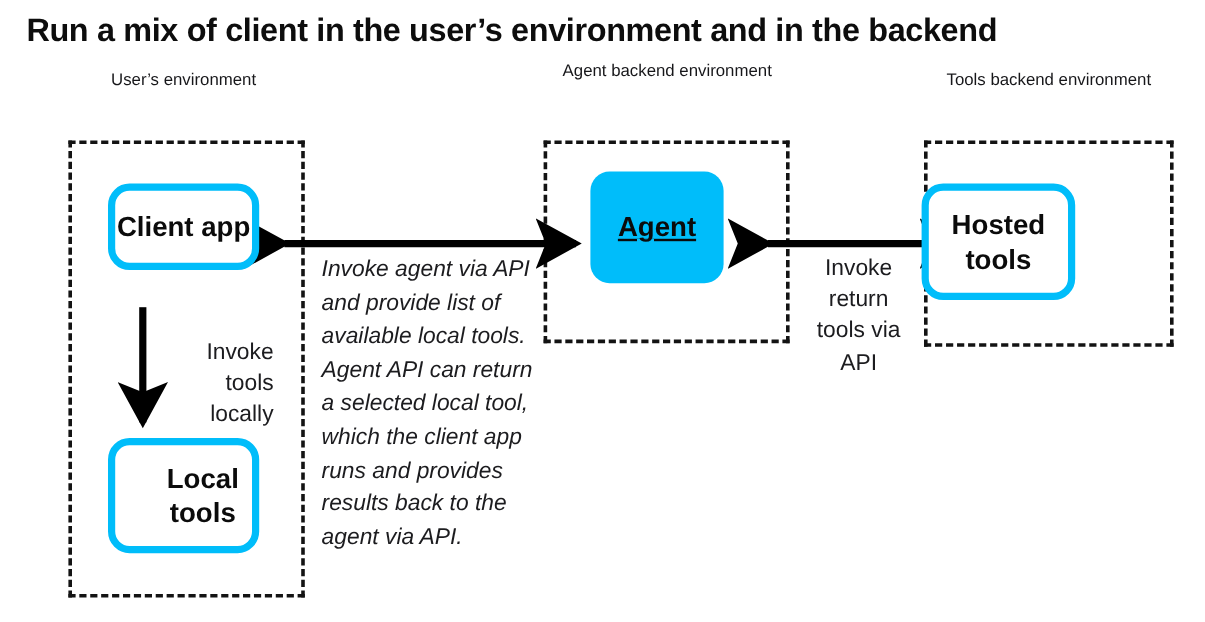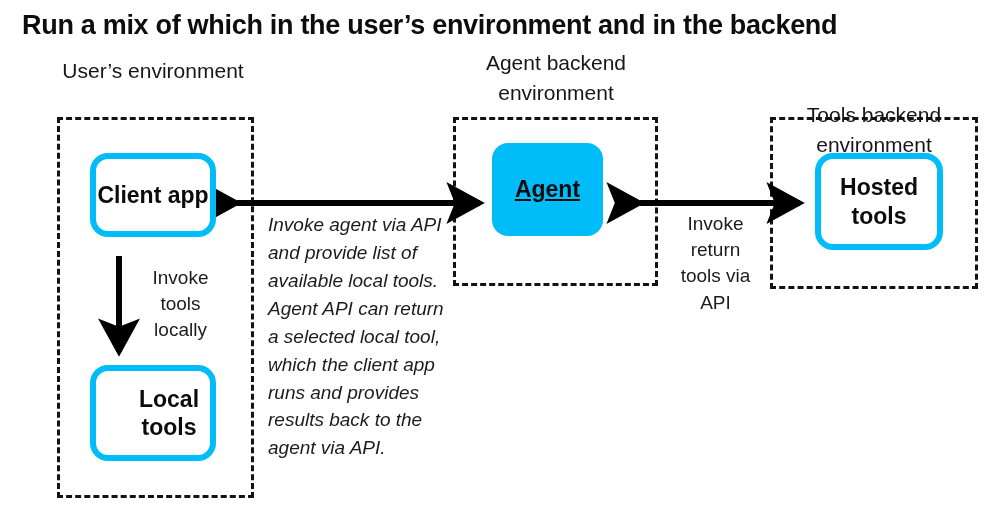--- a/index.html
+++ b/index.html
@@ -30,28 +30,28 @@
     letter-spacing: -0.3px;
     color: #0d0d0d;
     line-height: 1.2;
     white-space: nowrap;
   }
 
   
   .col-header {
     position: absolute;
     text-align: center;
-    font-size: 21px;
+    font-size: 14px;
     line-height: 1.45;
     color: #17171a;
     font-weight: normal;
   }
   #hdr-user      { left: 42px;  top: 56px;  width: 222px; }
   #hdr-agent     { left: 447px; top: 48px;  width: 218px; }
-  #hdr-tools     { left: 765px; top: 56px;  width: 218px; margin-top: 44px; }
+  #hdr-tools     { left: 765px; top: 56px;  width: 218px; }
 
   
   .env-box {
     position: absolute;
     border: 3px dashed #131313;
     box-sizing: border-box;
     background: transparent;
   }
   #env-user   { left: 57px;  top: 117px; width: 197px; height: 381px; }
   #env-agent  { left: 453px; top: 117px; width: 205px; height: 169px; }
@@ -73,38 +73,38 @@
   .node-outline {
     background: #ffffff;
     border: 6px solid #00BDFA;
     border-radius: 18px;
   }
   .node-filled {
     background: #00BDFA;
     border: none;
     border-radius: 16px;
   }
-  #node-client  { left: 90px;  top: 153px; width: 126px; height: 84px; justify-content: center; }
+  #node-client  { left: 90px;  top: 153px; width: 126px; height: 72px; justify-content: center; }
   #node-local   { left: 90px;  top: 365px; width: 126px; height: 96px; padding-left: 32px; }
   #node-agent   { left: 492px; top: 143px; width: 111px; height: 93px; text-decoration: underline; }
-  #node-hosted  { left: 815px; top: 153px; width: 128px; height: 97px; }
+  #node-hosted  { left: 768px; top: 153px; width: 128px; height: 97px; }
 
   
   .edge-label {
     position: absolute;
     font-size: 19px;
     line-height: 1.38;
     color: #1c1c1f;
     font-weight: normal;
   }
   #lbl-local {
     left: 133px;
-    top: 265px;
+    top: 281px;
     width: 95px;
-    text-align: center;
+    text-align: right;
   }
   #lbl-center {
     left: 268px;
     top: 211px;
     width: 182px;
     text-align: left;
     font-size: 19px;
     line-height: 1.47;
     font-style: italic;
   }
@@ -123,21 +123,21 @@
     width: 1004px;
     height: 518px;
     pointer-events: none;
   }
 </style>
 </head>
 <body>
 
 <div id="canvas">
 
-  <div class="page-title">Run a mix of which in the user’s environment and in the backend</div>
+  <div class="page-title">Run a mix of client in the user’s environment and in the backend</div>
 
   <div class="col-header" id="hdr-user">User’s environment</div>
   <div class="col-header" id="hdr-agent">Agent backend environment</div>
   <div class="col-header" id="hdr-tools">Tools backend environment</div>
 
   <div class="env-box" id="env-user"></div>
   <div class="env-box" id="env-agent"></div>
   <div class="env-box" id="env-tools"></div>
 
   <svg id="arrow-layer" viewBox="0 0 1004 518" xmlns="http://www.w3.org/2000/svg">

